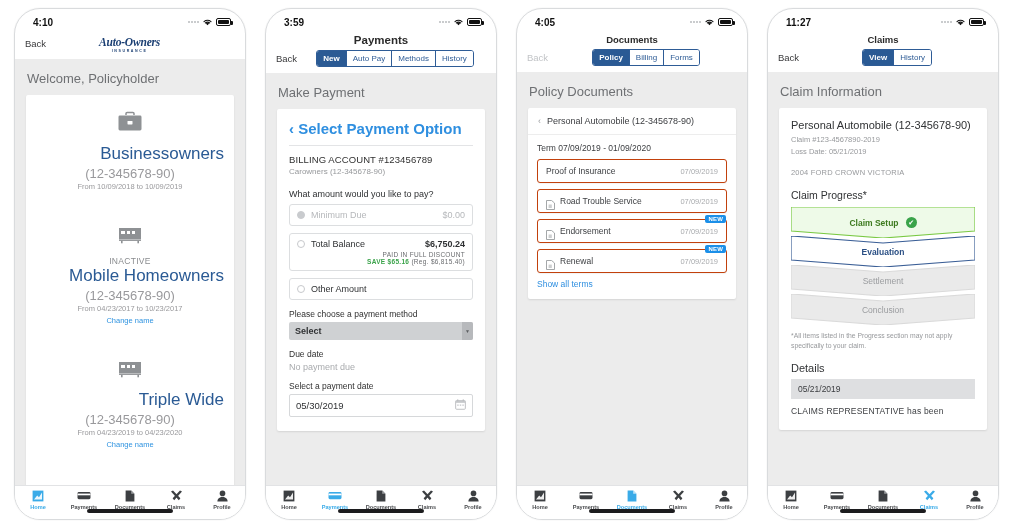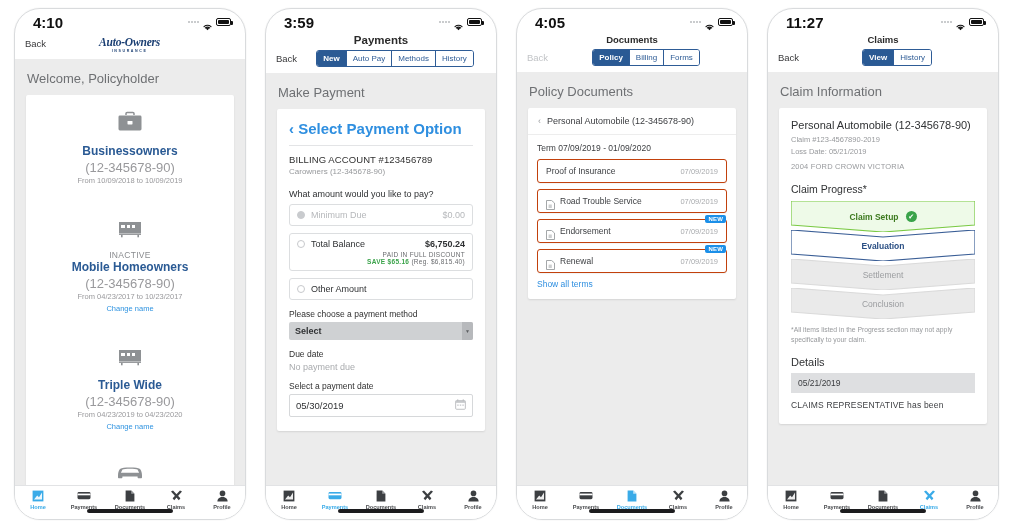--- a/index.html
+++ b/index.html
@@ -30,21 +30,21 @@
   }
   .home-indicator {
     position: absolute; bottom: 6px; left: 50%; transform: translateX(-50%);
     width: 86px; height: 4px; border-radius: 3px; background: #1c1c1e; z-index: 7;
   }
 
   
   .statusbar {
     height: 24px; flex: none; display: flex; align-items: center;
     justify-content: space-between; padding: 2px 14px 0 18px;
-    font-size: 15px; font-weight: bold; color: #111;
+    font-size: 10px; font-weight: bold; color: #111;
   }
   .sb-right { display: flex; align-items: center; gap: 3px; }
   .sig { display: flex; align-items: flex-end; gap: 1px; }
   .sig i { display: block; width: 2px; height: 2px; background: #b9bbbe; border-radius: 50%; }
   .wifi { width: 11px; height: 9px; position: relative; }
   .batt { width: 15px; height: 7.5px; border: 1px solid #111; border-radius: 2px; position: relative; }
   .batt::before { content:""; position:absolute; inset:1px; background:#111; border-radius:1px; }
   .batt::after { content:""; position:absolute; right:-2.5px; top:2px; width:1.5px; height:3.5px; background:#111; border-radius:0 1px 1px 0; }
 
   
@@ -71,21 +71,21 @@
   .scrollarea { flex:1; overflow:hidden; padding:0 11px; }
 
   
   .card { background:#fff; border-radius:2px; box-shadow:0 1px 2px rgba(0,0,0,0.10); }
 
   
   .policy { text-align:center; padding:16px 10px 14px; }
   .policy + .policy { padding-top: 18px; }
   .p-icon { margin:0 auto 7px; }
   .p-inactive { font-size:8.5px; color:#8a8c8f; letter-spacing:0.3px; }
-  .p-name { font-size:12px; font-weight:bold; color:#2a5a94; margin-bottom:2px; }
+  .p-name { font-size:17px; font-weight:normal; color:#2a5a94; margin-bottom:2px;text-align:right; }
   .p-num { font-size:13px; color:#99999c; margin-bottom:1px; }
   .p-term { font-size:7.5px; color:#99999c; }
   .p-change { font-size:7.5px; color:#2f93e0; margin-top:3px; }
 
   
   .form { padding:11px 12px 14px; }
   .sel-opt { font-size:15px; color:#2f8fe0; font-weight:bold; margin-bottom:8px; }
   .rule { height:1px; background:#e3e4e6; margin-bottom:8px; }
   .acct { font-size:9.5px; color:#303030; letter-spacing:0.1px; }
   .acct-sub { font-size:8px; color:#96989b; margin-top:2px; }
@@ -116,21 +116,21 @@
   .doc-name { font-size:8.5px; color:#3b3d40; flex:1; }
   .doc-date { font-size:7.5px; color:#a9abae; }
   .doc-ic { width:9px; height:10px; margin-right:5px; flex:none; }
   .badge-new { position:absolute; top:-5px; right:0px; background:#1b8fe8; color:#fff; font-size:6px; font-weight:bold; padding:1px 3px; border-radius:2px; letter-spacing:0.2px; }
   .show-all { font-size:8.5px; color:#2f8fe0; margin-top:1px; }
 
   
   .claim-body { padding:11px 12px 14px; }
   .c-title { font-size:11px; color:#303234; line-height:1.22; }
   .c-sub { font-size:7.5px; color:#97999c; margin-top:3px; }
-  .c-veh { font-size:7.5px; color:#97999c; margin-top:6px; letter-spacing:0.2px; }
+  .c-veh { font-size:7.5px; color:#97999c; margin-top:12px; letter-spacing:0.2px; }
   .c-h { font-size:10.5px; color:#303234; margin:12px 0 6px; }
   .funnel { width:100%; }
   .fn { position:relative; width:100%; height:31px; display:flex; align-items:center; justify-content:center; font-size:8.5px; margin-bottom:-2px; }
   .fn span { position:relative; z-index:2; }
   .fn svg { position:absolute; inset:0; width:100%; height:100%; }
   .check { display:inline-block; width:11px; height:11px; border-radius:50%; background:#3aa34a; color:#fff; font-size:7px; line-height:11px; text-align:center; margin-left:7px; vertical-align:middle; position:relative; z-index:2; }
   .foot { font-size:6.8px; color:#97999c; line-height:1.45; margin-top:8px; }
   .d-h { font-size:11px; color:#303234; margin:11px 0 5px; }
   .d-date { background:#dedfe1; font-size:8.5px; color:#3b3d40; padding:5px 7px; }
   .d-text { font-size:8.5px; color:#3b3d40; margin-top:7px; letter-spacing:0.2px; }

